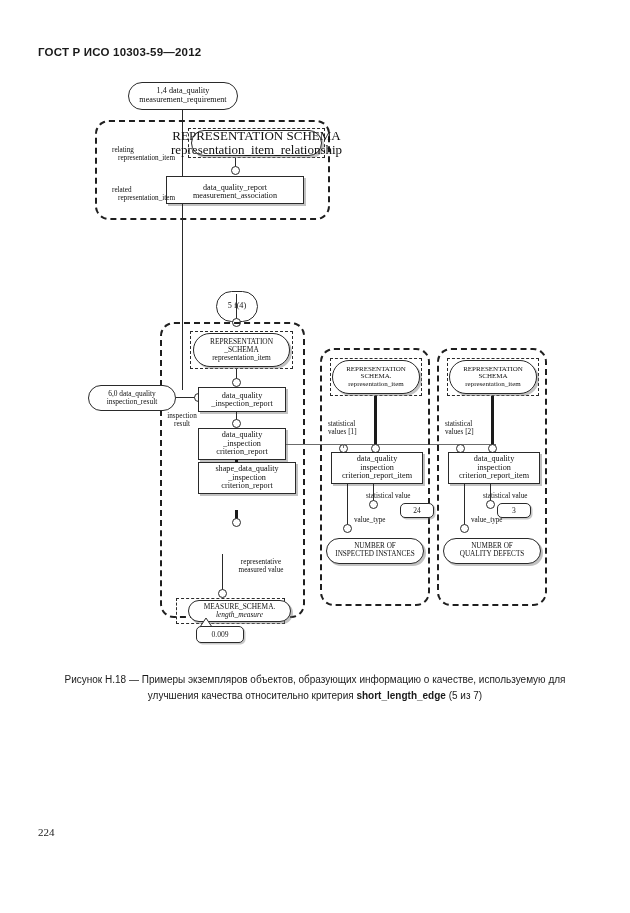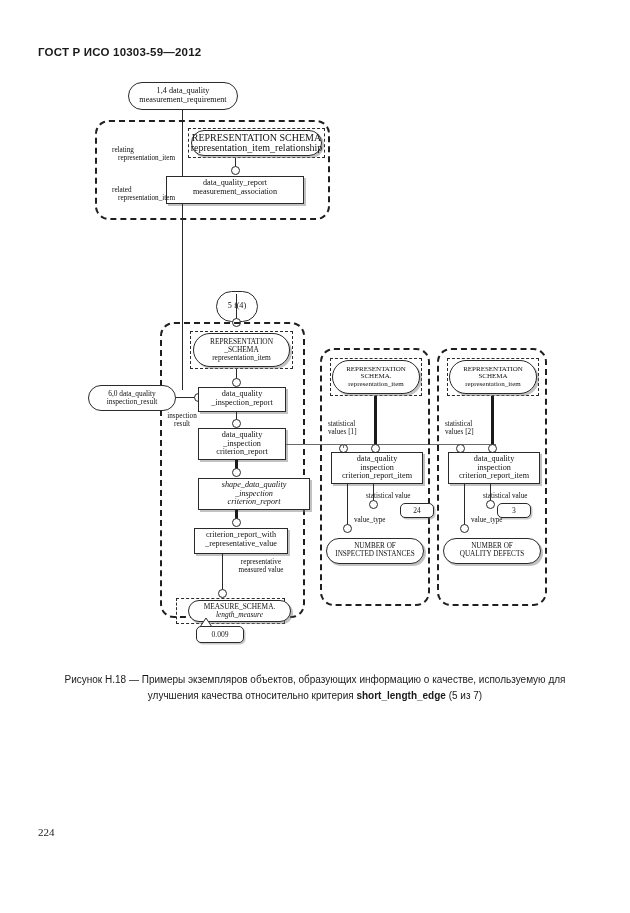--- a/index.html
+++ b/index.html
@@ -52,21 +52,21 @@
     color: #111;
   }
 
   
   .ent {
     box-sizing: border-box;
     border: 1.2px solid #2a2a2a;
     background: #fff;
     box-shadow: 2px 2px 0 0 rgba(120,120,120,.45);
     display: flex;
-    align-items: flex-start;
+    align-items: flex-end;
     justify-content: center;
     font-size: 8.2px;
     padding: 2px 3px;
   }
 
   
   .oval {
     box-sizing: border-box;
     border: 1.2px solid #2a2a2a;
     background: #fff;
@@ -176,21 +176,21 @@
         <div>measurement_requirement</div>
       </div>
     </div>
 
     <div class="ln v" style="left:182px; top:50px; height:115px;"></div>
 
     <div class="container" style="left:95px; top:60px; width:235px; height:100px;"></div>
 
     <div class="schemabox" style="left:188px; top:68px; width:137px; height:30px;"></div>
     <div class="oval shadow" style="left:191px; top:70px; width:131px; height:26px;">
-      <div class="nlabel" style="font-size:10px;">
+      <div class="nlabel" style="font-size:13px;">
         <div>REPRESENTATION SCHEMA</div>
         <div>representation_item_relationship</div>
       </div>
     </div>
 
     <div class="ln v" style="left:235px; top:98px; height:10px;"></div>
     <div class="jn" style="left:231px; top:106px;"></div>
 
     <div class="ent" style="left:166px; top:116px; width:138px; height:28px;">
       <div class="nlabel">
@@ -260,37 +260,31 @@
         <div>_inspection</div>
         <div>criterion_report</div>
       </div>
     </div>
 
     <div class="ln h thin" style="left:286px; top:384px; width:210px;"></div>
 
     <div class="ln thick-v" style="left:235px; top:400px; height:12px;"></div>
     <div class="jn" style="left:232px; top:408px;"></div>
 
-    <div class="ent" style="left:198px; top:418px; width:112px; height:32px;font-style:italic;">
+    <div class="ent" style="left:198px; top:402px; width:98px; height:32px;">
       <div class="nlabel">
         <div>shape_data_quality</div>
         <div>_inspection</div>
         <div>criterion_report</div>
       </div>
     </div>
 
     <div class="ln thick-v" style="left:235px; top:450px; height:12px;"></div>
     <div class="jn" style="left:232px; top:458px;"></div>
 
-    <div class="ent" style="left:194px; top:468px; width:94px; height:26px;">
-      <div class="nlabel">
-        <div>criterion_report_with</div>
-        <div>_representative_value</div>
-      </div>
-    </div>
 
     <div class="ln v" style="left:222px; top:494px; height:40px;"></div>
     <div class="jn" style="left:218px; top:529px;"></div>
 
     <div class="ann ctr" style="left:226px; top:498px; width:70px;">
       <div>representative</div>
       <div>measured value</div>
     </div>
 
     <div class="schemabox" style="left:176px; top:538px; width:109px; height:26px;"></div>

